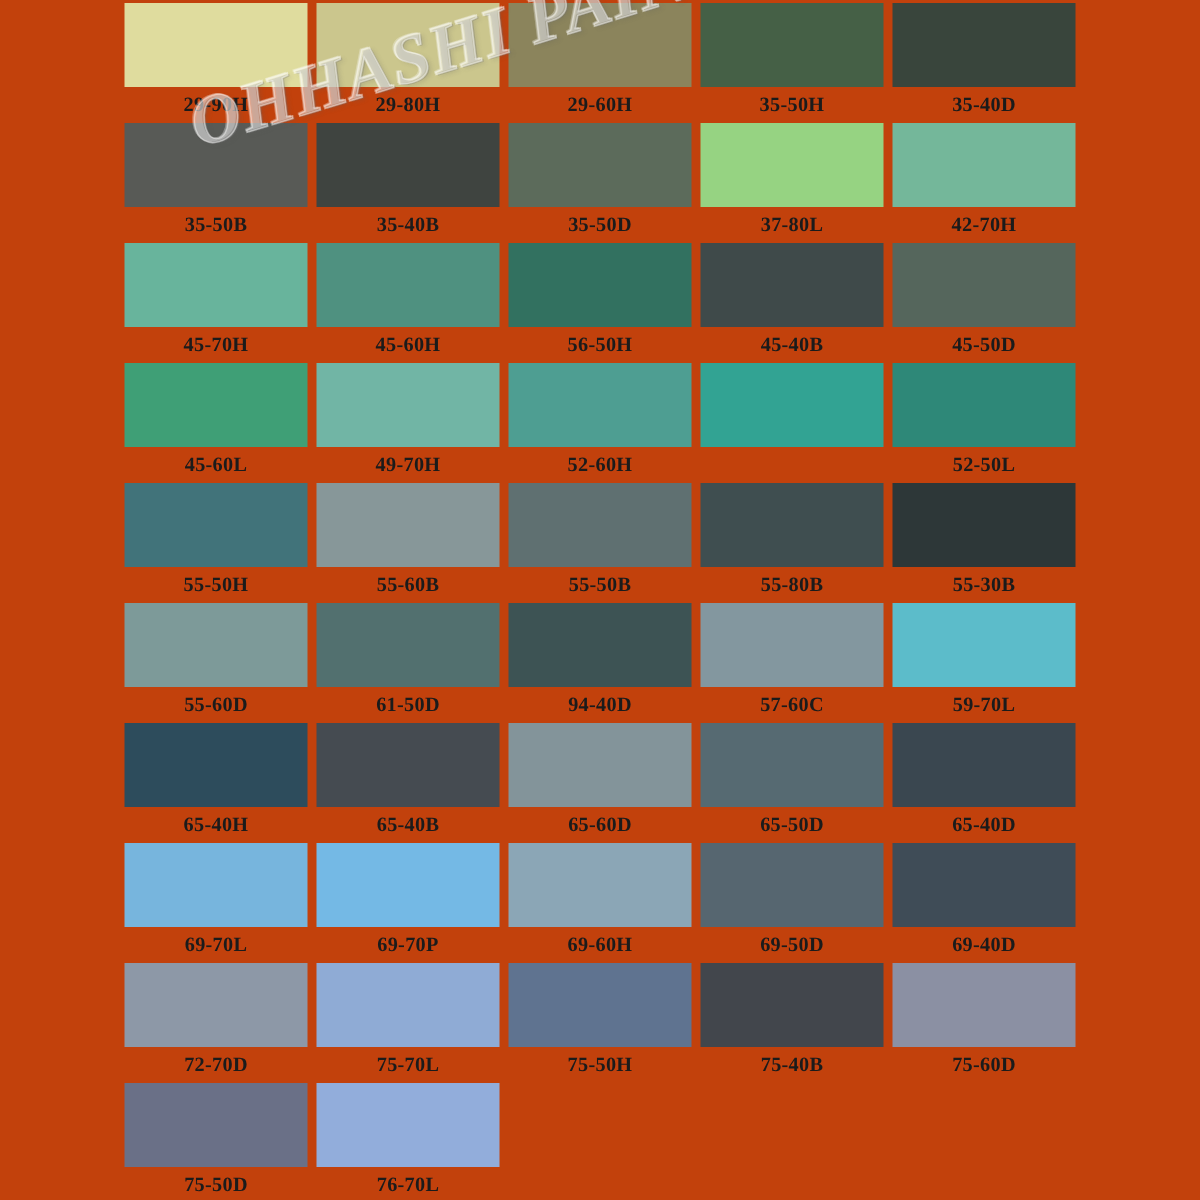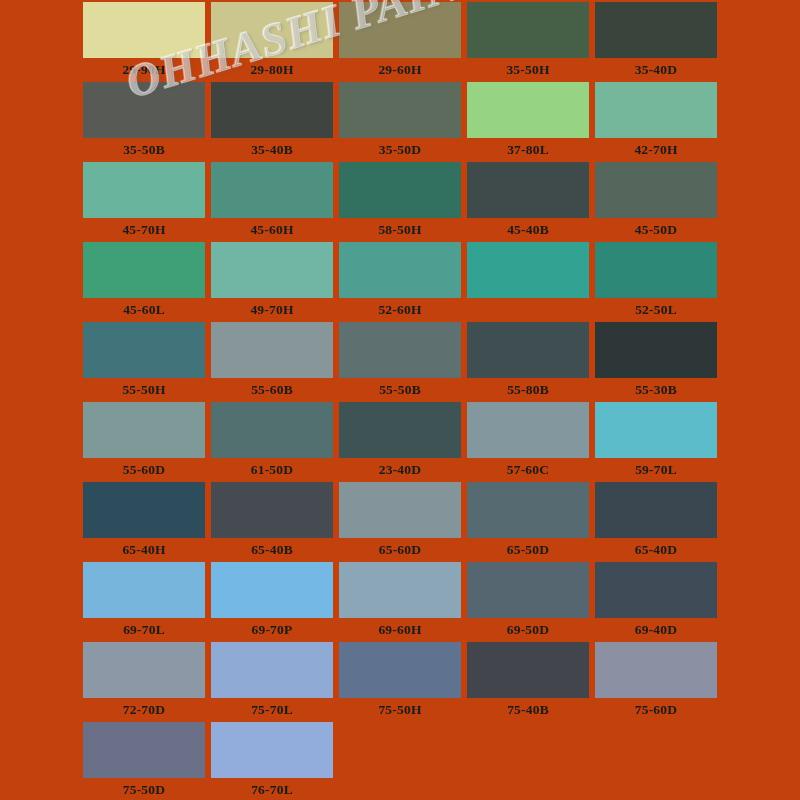--- a/index.html
+++ b/index.html
@@ -143,21 +143,21 @@
       <div class="swatch-cell">
         <div class="swatch-color" style="background-color: rgb(104, 180, 156);"></div>
         <div class="swatch-label">45-70H</div>
       </div>
       <div class="swatch-cell">
         <div class="swatch-color" style="background-color: rgb(79, 145, 128);"></div>
         <div class="swatch-label">45-60H</div>
       </div>
       <div class="swatch-cell">
         <div class="swatch-color" style="background-color: rgb(50, 113, 96);"></div>
-        <div class="swatch-label">58-50H</div>
+        <div class="swatch-label">56-50H</div>
       </div>
       <div class="swatch-cell">
         <div class="swatch-color" style="background-color: rgb(63, 74, 74);"></div>
         <div class="swatch-label">45-40B</div>
       </div>
       <div class="swatch-cell">
         <div class="swatch-color" style="background-color: rgb(85, 102, 92);"></div>
         <div class="swatch-label">45-50D</div>
       </div>
       <div class="swatch-cell">
@@ -202,21 +202,21 @@
       <div class="swatch-cell">
         <div class="swatch-color" style="background-color: rgb(125, 154, 153);"></div>
         <div class="swatch-label">55-60D</div>
       </div>
       <div class="swatch-cell">
         <div class="swatch-color" style="background-color: rgb(82, 112, 111);"></div>
         <div class="swatch-label">61-50D</div>
       </div>
       <div class="swatch-cell">
         <div class="swatch-color" style="background-color: rgb(61, 83, 84);"></div>
-        <div class="swatch-label">23-40D</div>
+        <div class="swatch-label">94-40D</div>
       </div>
       <div class="swatch-cell">
         <div class="swatch-color" style="background-color: rgb(131, 151, 159);"></div>
         <div class="swatch-label">57-60C</div>
       </div>
       <div class="swatch-cell">
         <div class="swatch-color" style="background-color: rgb(92, 188, 202);"></div>
         <div class="swatch-label">59-70L</div>
       </div>
       <div class="swatch-cell">

